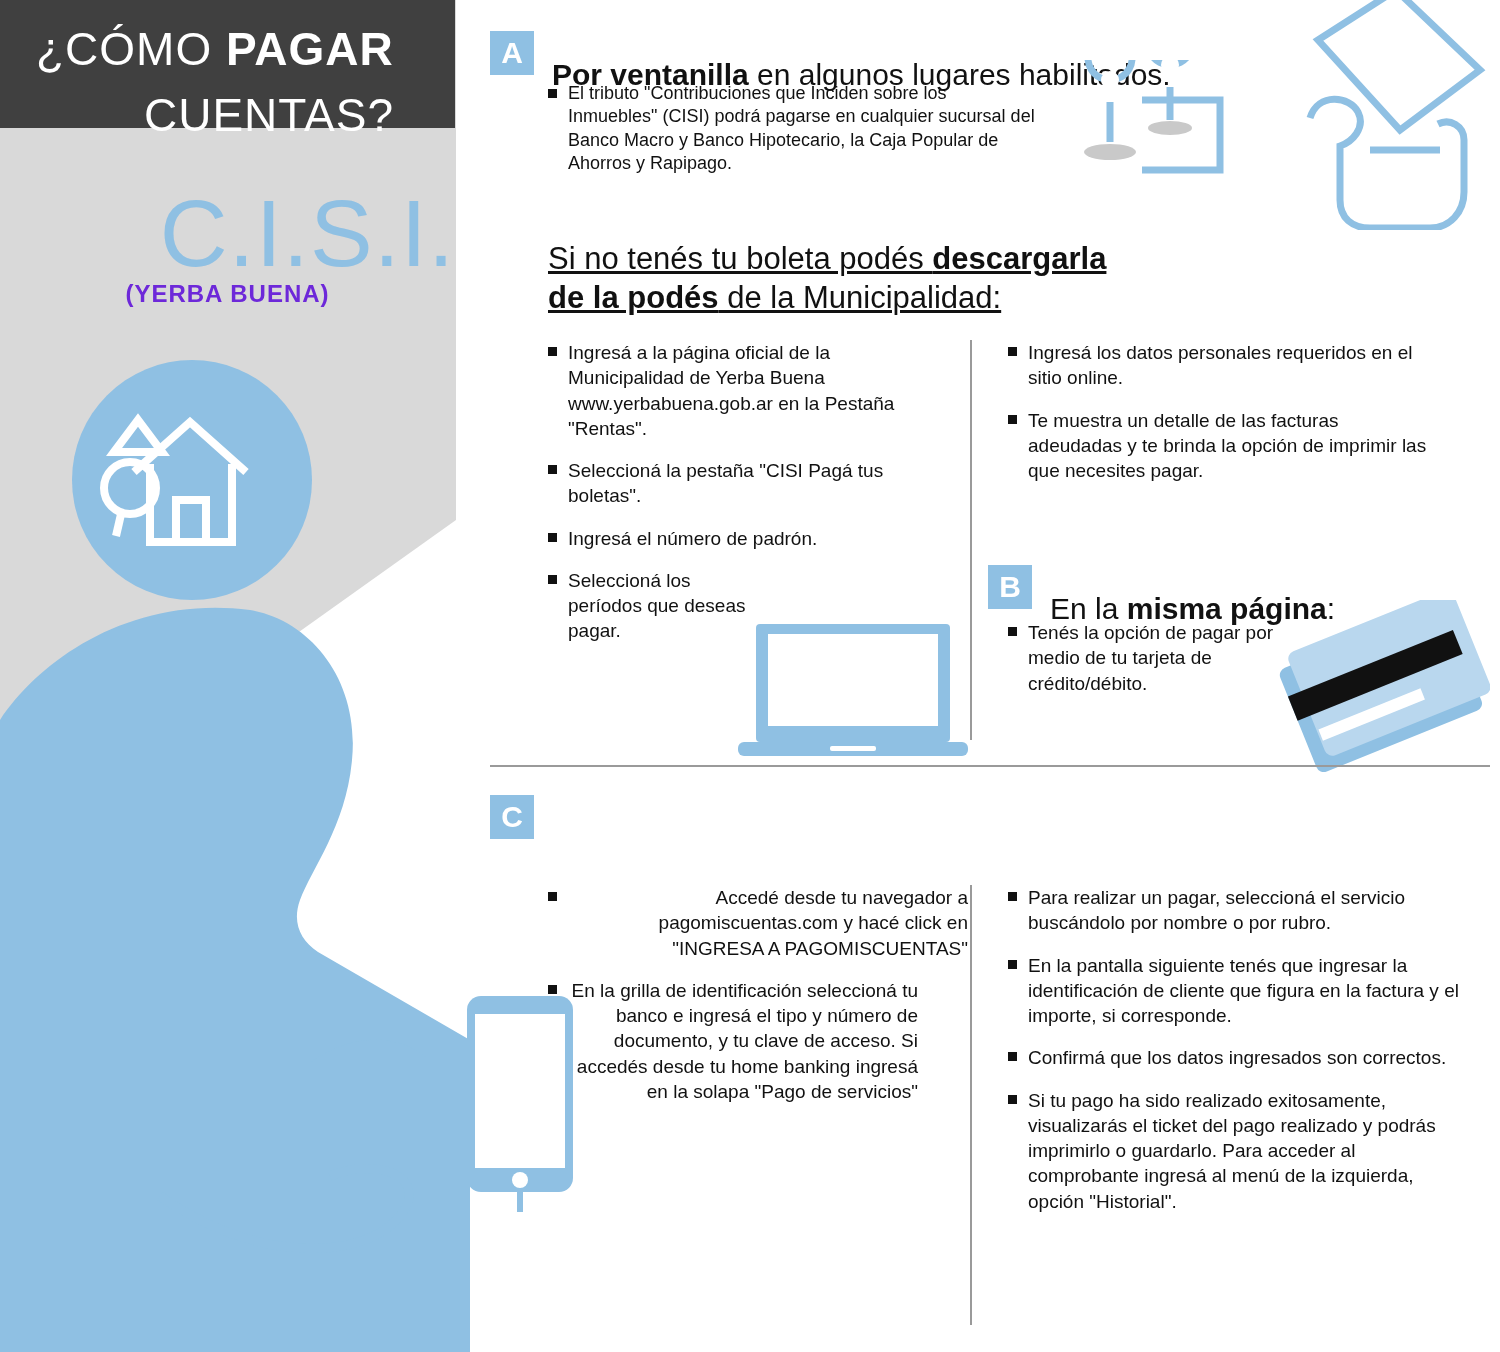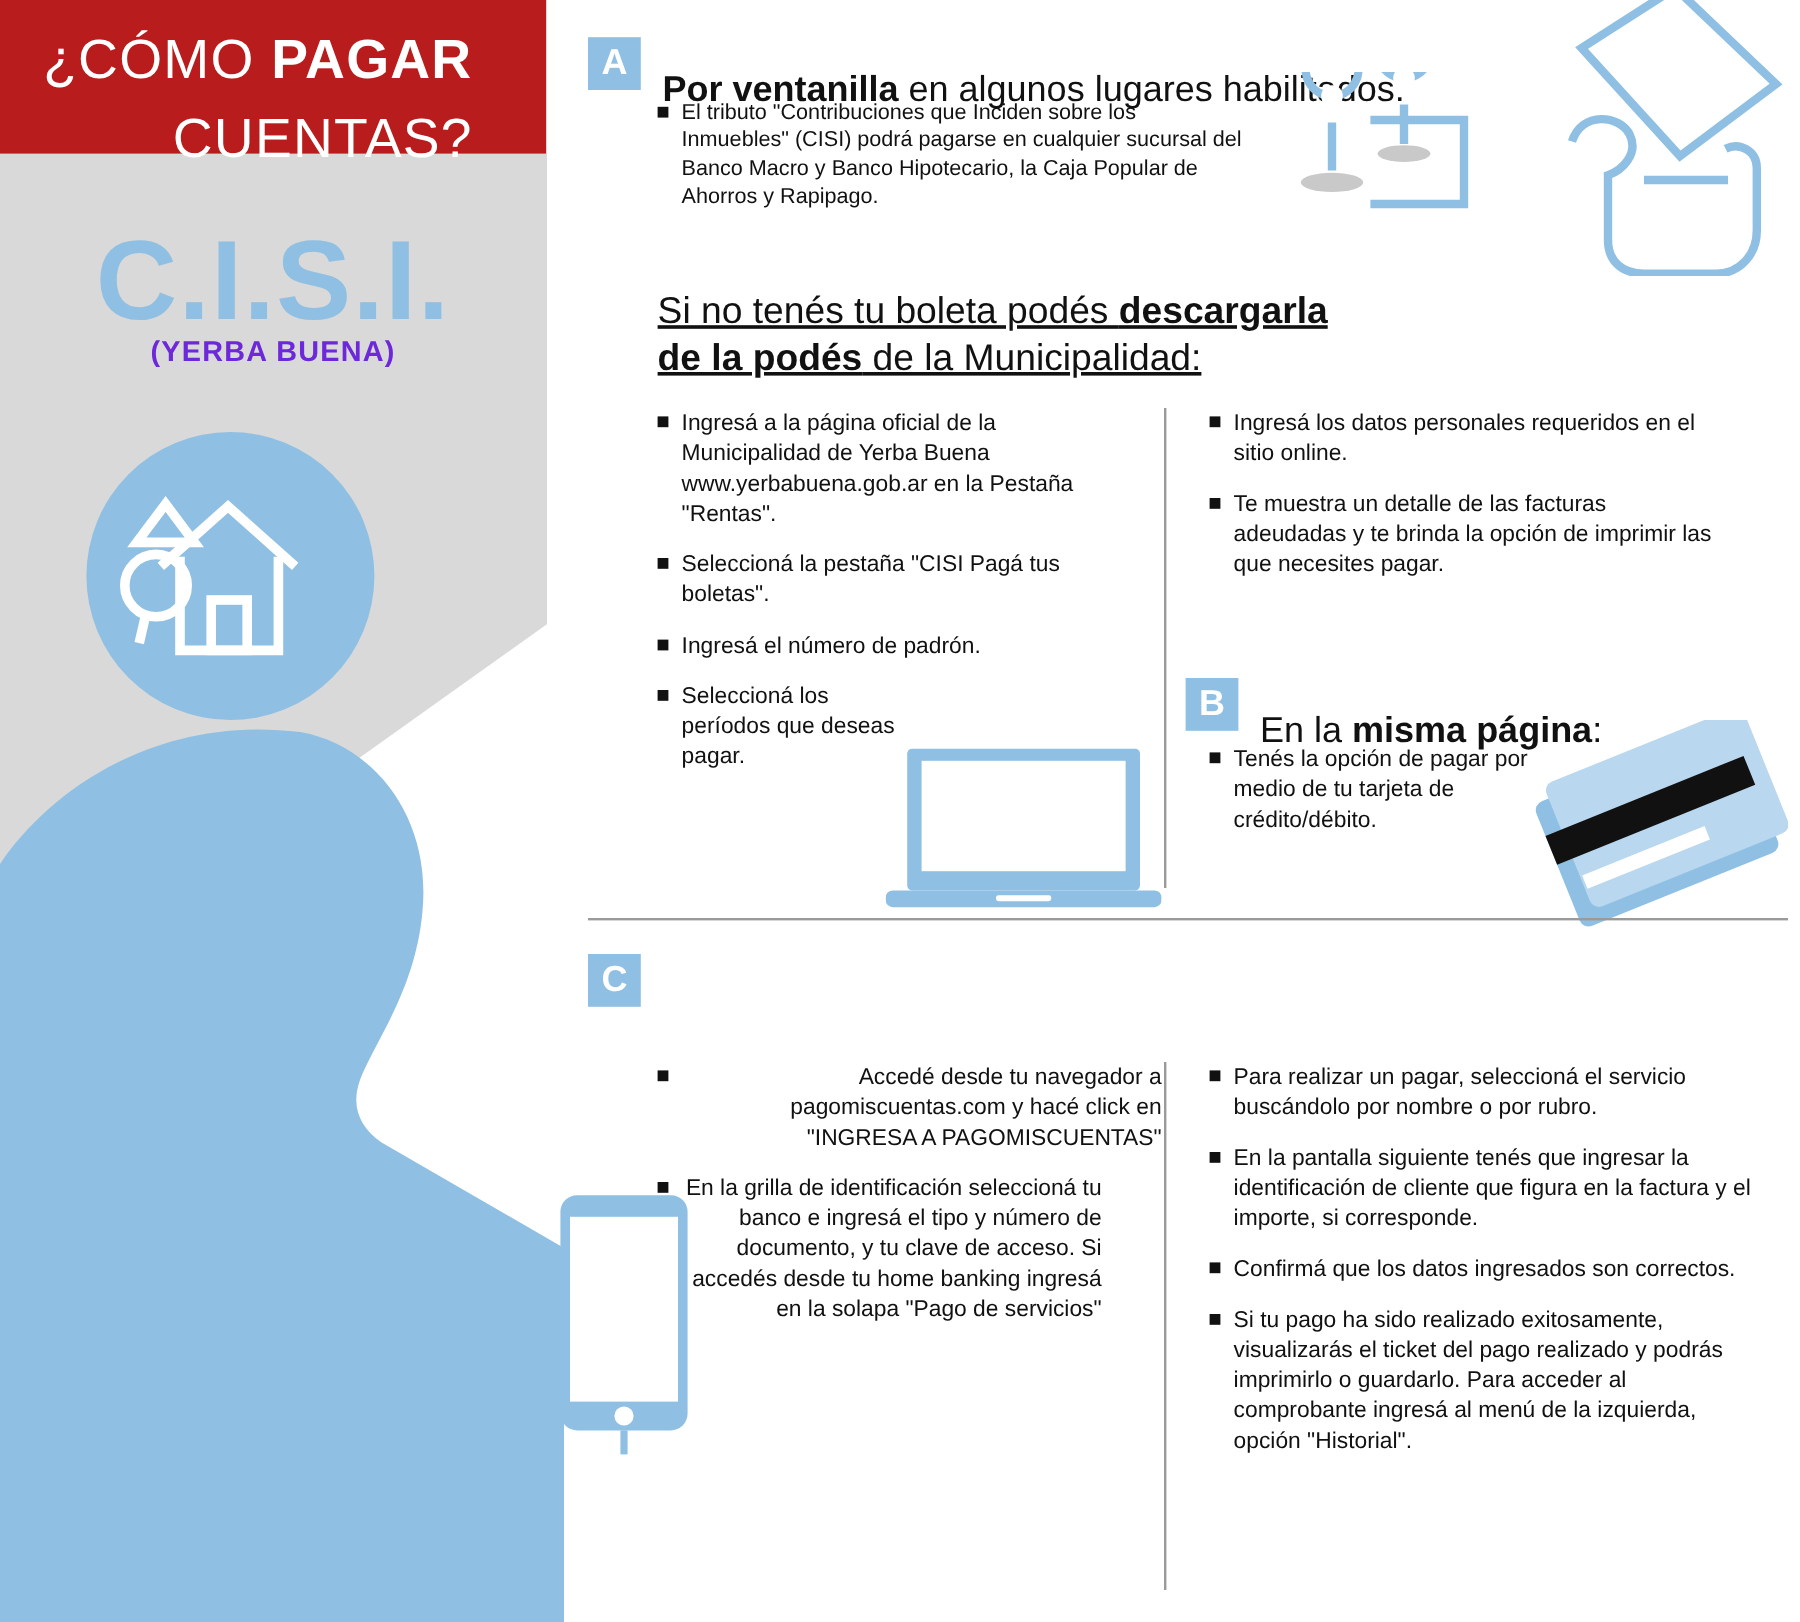--- a/index.html
+++ b/index.html
@@ -12,37 +12,37 @@
     position:relative;
     overflow:hidden;
   }
   .page { position:relative; width:1500px; height:1352px; }
 
   
   .left-panel { position:absolute; left:0; top:0; width:470px; height:1352px; }
 
   .title-band {
     position:absolute; left:0; top:0; width:455px; height:128px;
-    background:#b91c1c;
+    background:#404040;
   }
   .title-band .t1 {
     position:absolute; left:36px; top:22px;
     font-size:46px; letter-spacing:1px; color:#ffffff; font-weight:400;
     white-space:nowrap;
   }
   .title-band .t1 b { font-weight:bold; }
   .title-band .t2 {
     position:absolute; left:100px; top:88px;
     font-size:46px; letter-spacing:1px; color:#ffffff; font-weight:400;margin-left:44px;
   }
 
   .cisi-wrap { position:absolute; left:0; top:185px; width:455px; }
   .cisi {
-    text-align:center;
-    font-size:94px; font-weight:bold; color:#8fc0e3;
+    text-align:right;
+    font-size:94px; font-weight:normal; color:#8fc0e3;
     letter-spacing:1px; line-height:1.05;
   }
   .cisi-sub {
     text-align:center; font-size:24px; font-weight:bold; color:#6d28d9;
     letter-spacing:1px; margin-top:-4px;
   }
 
   .house-circle {
     position:absolute; left:72px; top:360px; width:240px; height:240px;
     border-radius:50%; background:#8fc0e3;

